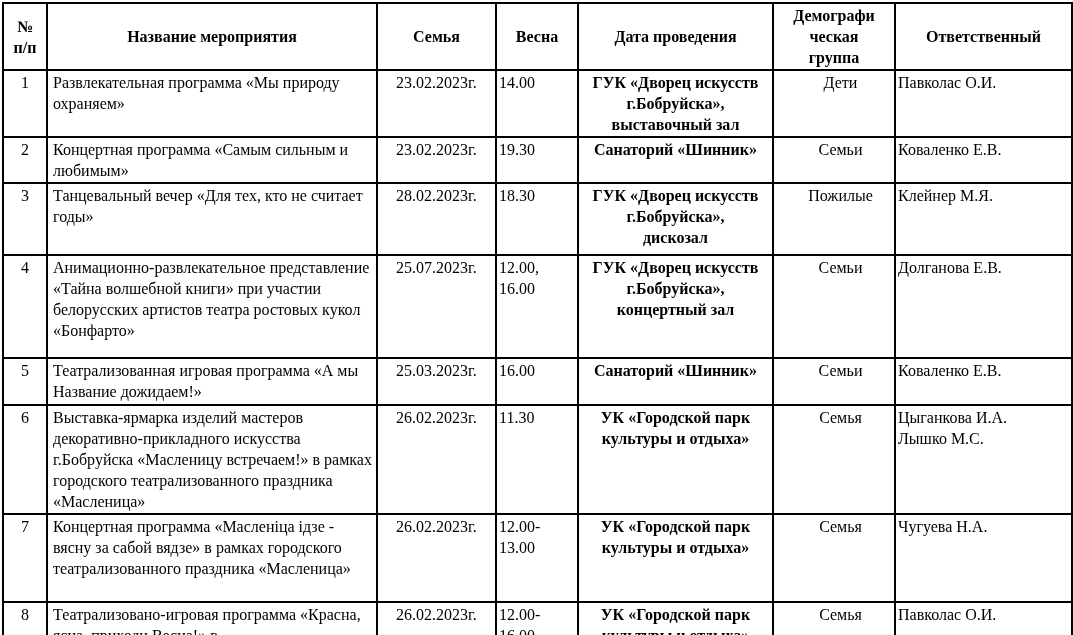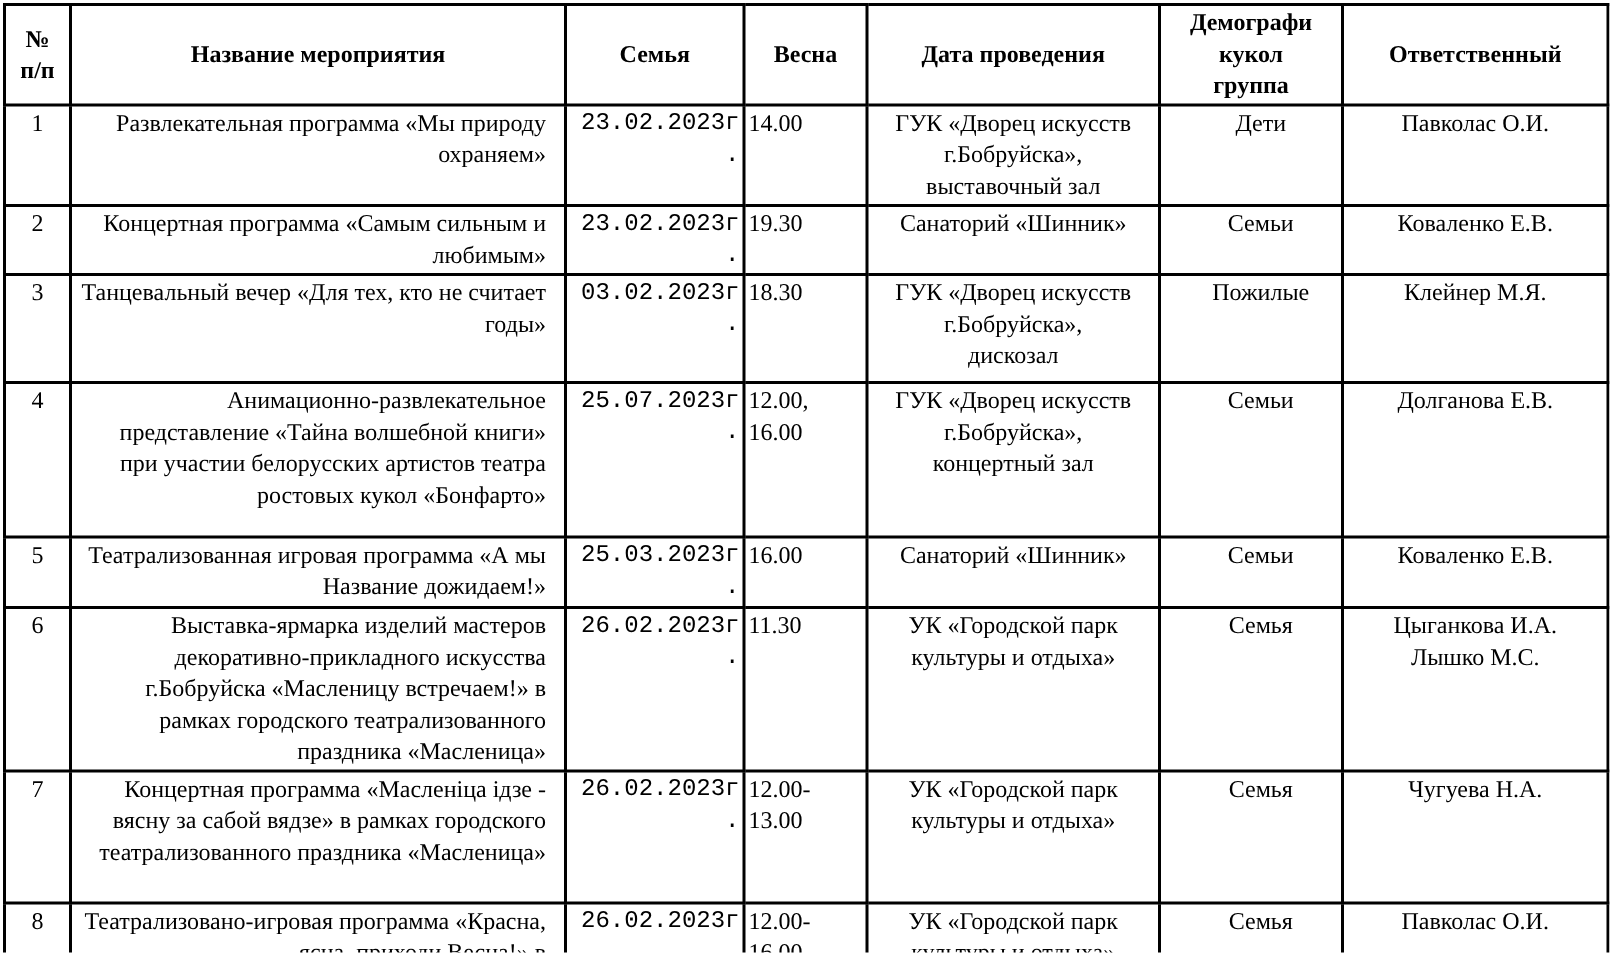--- a/index.html
+++ b/index.html
@@ -30,26 +30,26 @@
     overflow: hidden;
     word-wrap: break-word;
   }
   th {
     font-weight: bold;
     text-align: center;
     vertical-align: middle;
     padding: 1px 2px;
   }
   .c-num   { text-align: center; }
-  .c-name  { text-align: right; padding-left: 5px; padding-right: 12px; }
-  .c-date  { text-align: right; font-family: Liberation Mono, monospace; }
+  .c-name  { text-align: left; padding-left: 5px; padding-right: 2px; }
+  .c-date  { text-align: center; }
   .c-time  { text-align: left; padding-right: 8px; }
-  .c-place { text-align: center; }
+  .c-place { text-align: center; font-weight: bold; }
   .c-group { text-align: center; padding-left: 15px; }
-  .c-resp  { text-align: center; }
+  .c-resp  { text-align: left; }
 
   col.w-num   { width: 44px;  }
   col.w-name  { width: 330px; }
   col.w-date  { width: 119px; }
   col.w-time  { width: 82px;  }
   col.w-place { width: 195px; }
   col.w-group { width: 122px; }
   col.w-resp  { width: 177px; }
 
   thead tr            { height: 64px;  }
@@ -77,21 +77,21 @@
   </colgroup>
   <thead>
     <tr>
       <th>№
 п/п</th>
       <th>Название мероприятия</th>
       <th>Семья</th>
       <th>Весна</th>
       <th>Дата проведения</th>
       <th>Демографи
-кукол
+ческая
 группа</th>
       <th>Ответственный</th>
     </tr>
   </thead>
   <tbody>
     <tr>
       <td class="c-num">1</td>
       <td class="c-name">Развлекательная программа «Мы природу охраняем»</td>
       <td class="c-date">23.02.2023г.</td>
       <td class="c-time">14.00</td>
@@ -106,21 +106,21 @@
       <td class="c-name">Концертная программа «Самым сильным и любимым»</td>
       <td class="c-date">23.02.2023г.</td>
       <td class="c-time">19.30</td>
       <td class="c-place">Санаторий «Шинник»</td>
       <td class="c-group">Семьи</td>
       <td class="c-resp">Коваленко Е.В.</td>
     </tr>
     <tr>
       <td class="c-num">3</td>
       <td class="c-name">Танцевальный вечер «Для тех, кто не считает годы»</td>
-      <td class="c-date">03.02.2023г.</td>
+      <td class="c-date">28.02.2023г.</td>
       <td class="c-time">18.30</td>
       <td class="c-place">ГУК «Дворец искусств
 г.Бобруйска»,
 дискозал</td>
       <td class="c-group">Пожилые</td>
       <td class="c-resp">Клейнер М.Я.</td>
     </tr>
     <tr>
       <td class="c-num">4</td>
       <td class="c-name">Анимационно-развлекательное представление «Тайна волшебной книги» при участии белорусских артистов театра ростовых кукол «Бонфарто»</td>

